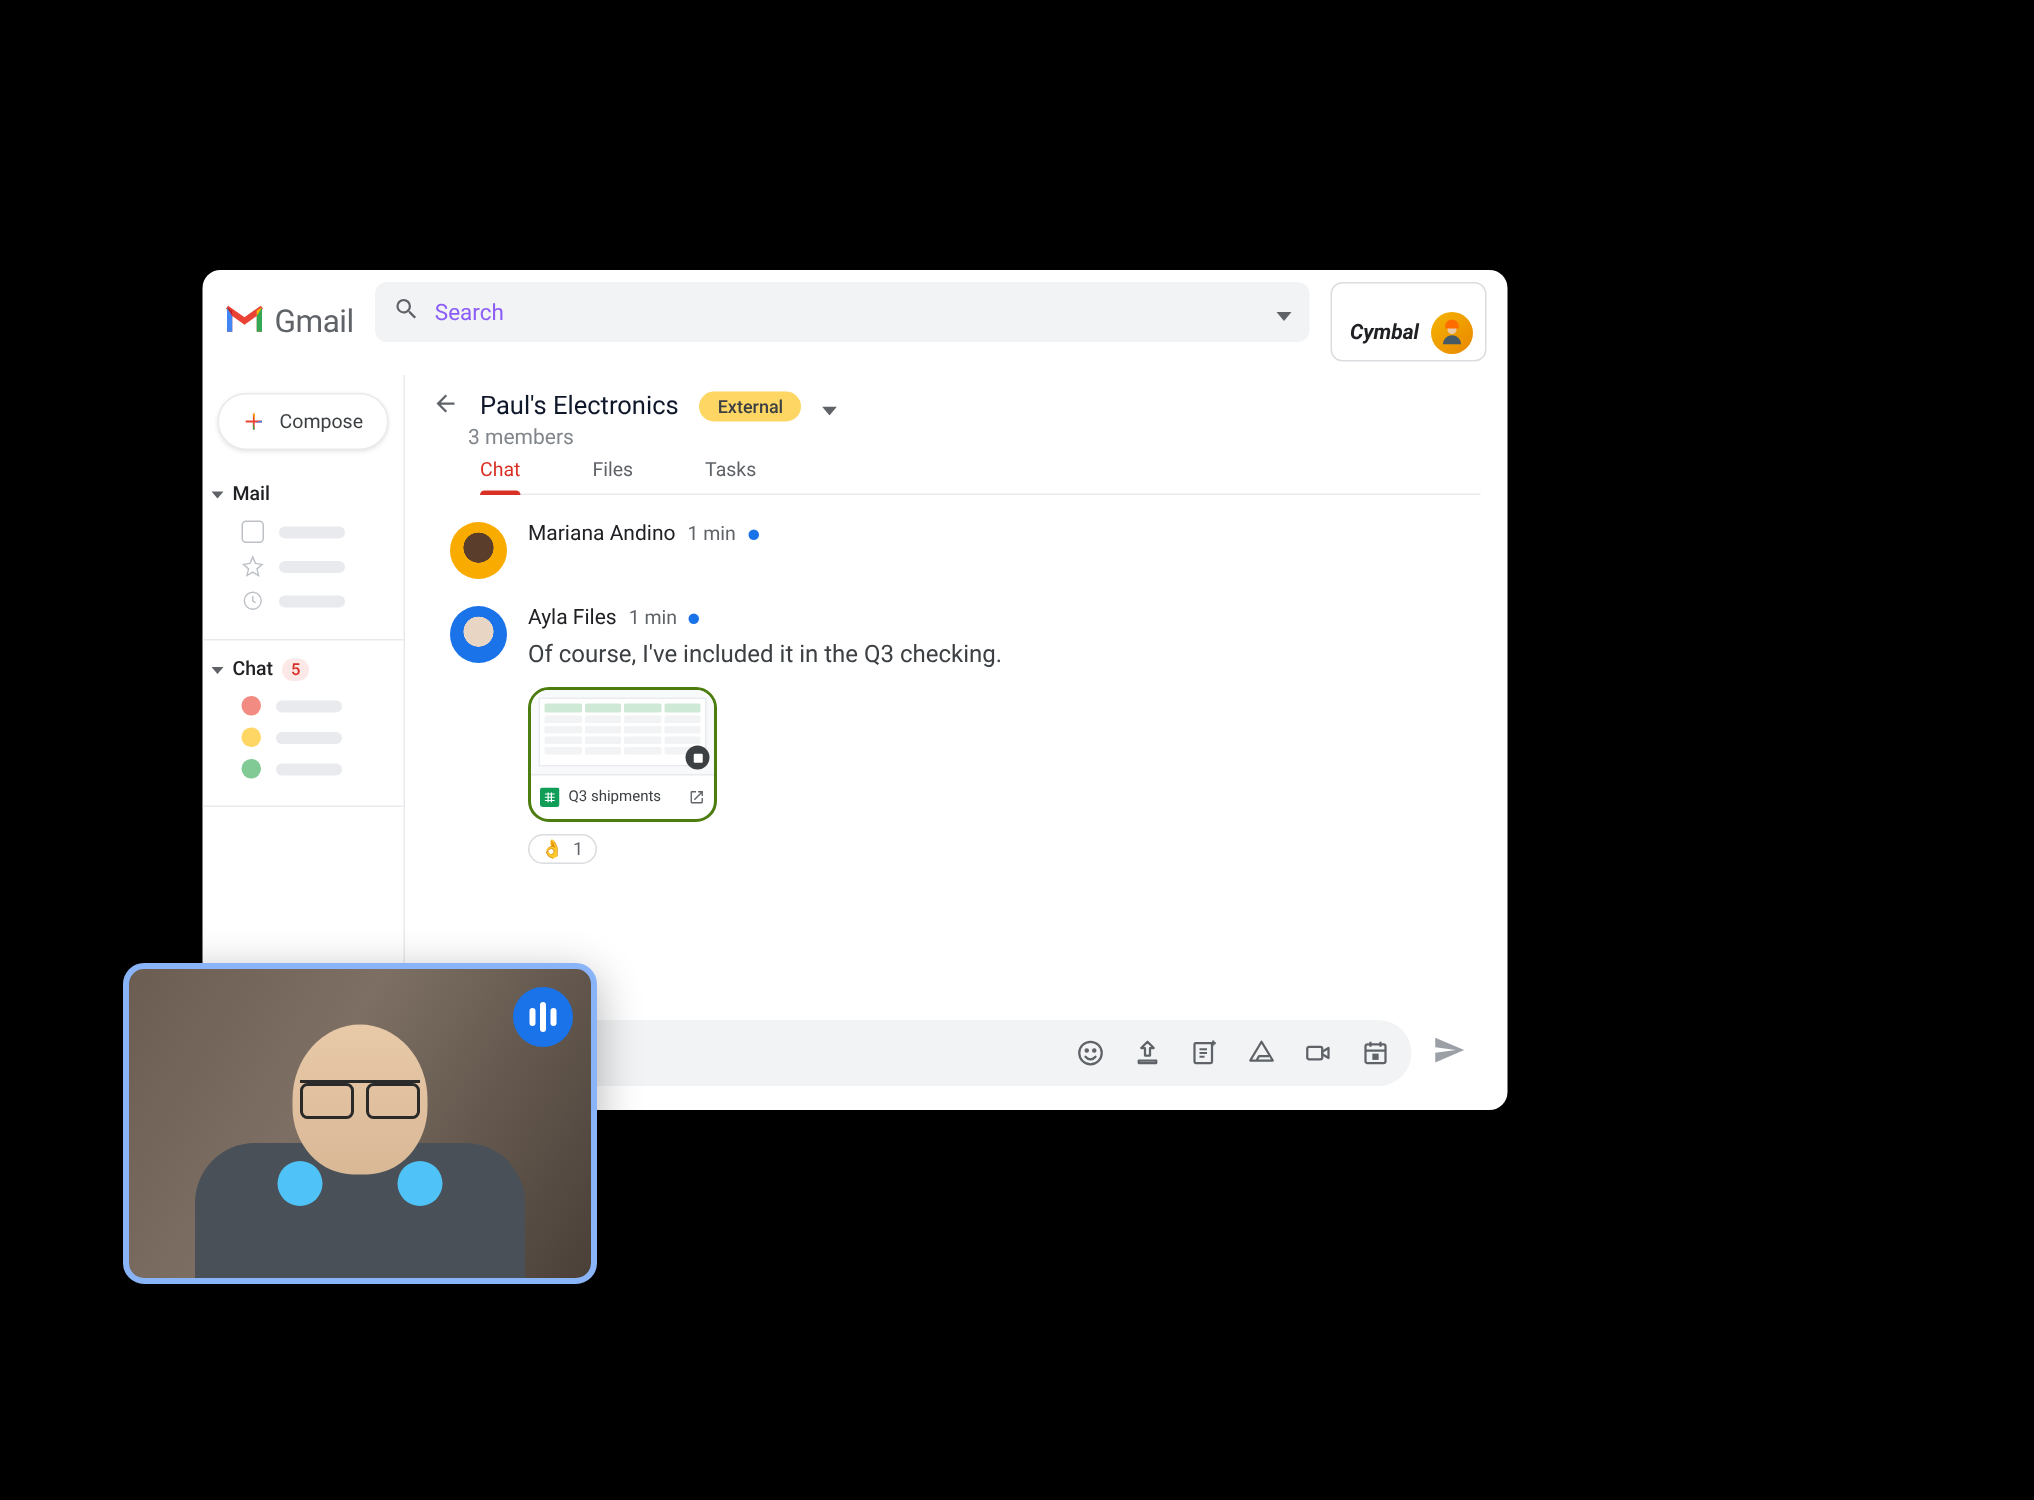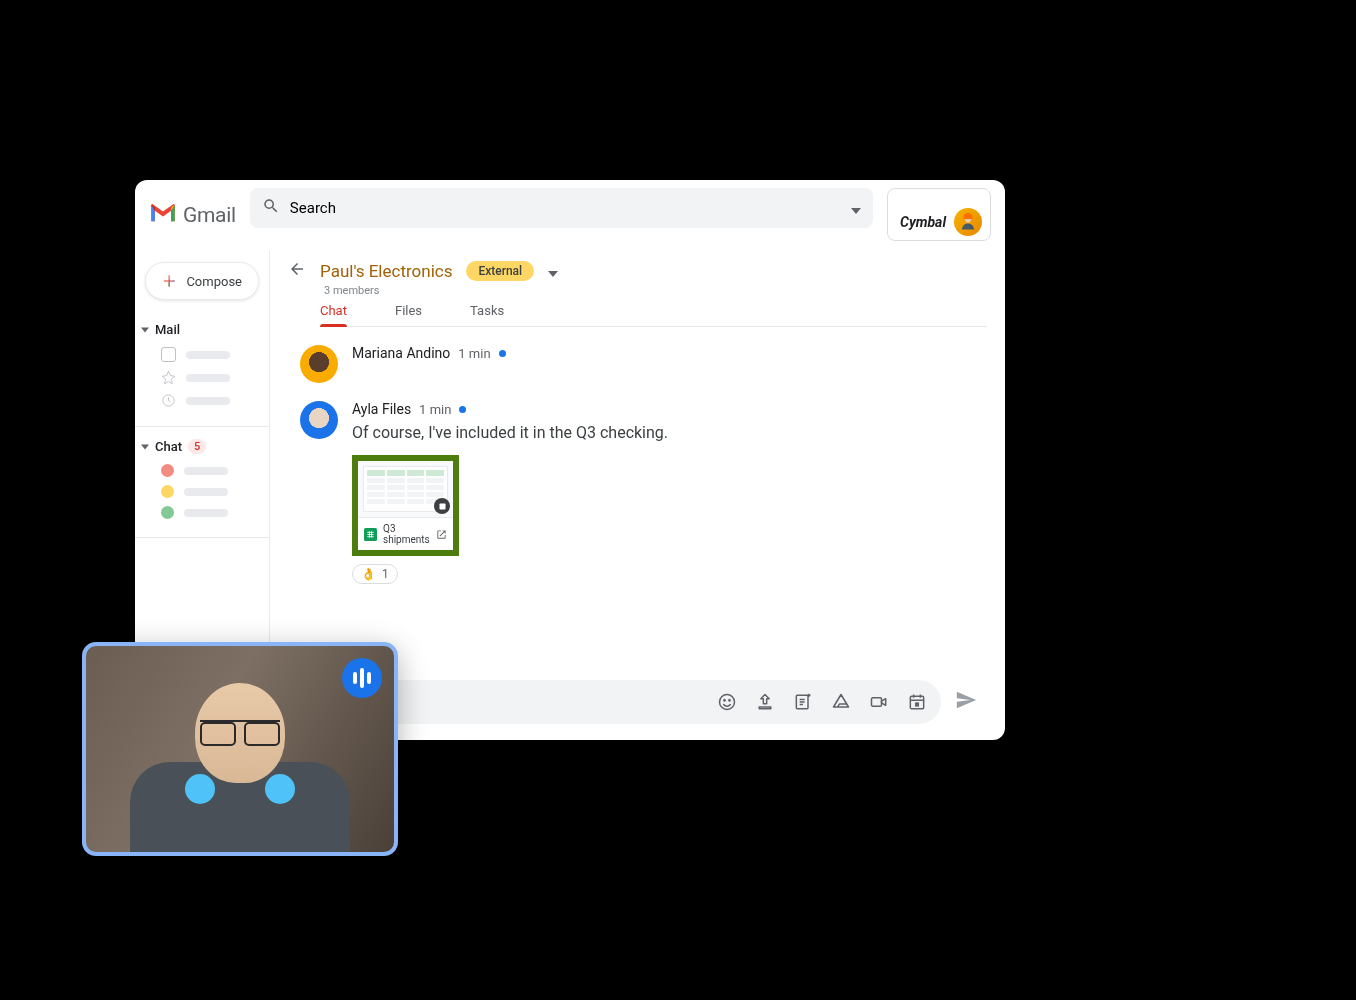--- a/index.html
+++ b/index.html
@@ -36,21 +36,21 @@
       flex: 1;
       background: #f1f3f4;
       border-radius: 8px;
       display: flex;
       align-items: center;
       padding: 6px 12px;
       height: 40px;
       gap: 10px;
     }
     .search-icon svg { width: 18px; height: 18px; fill: #5f6368; }
-    .search-input { color: #000000; font-size: 15px; flex: 1; }
+    .search-input { color: #8b5cf6; font-size: 15px; flex: 1; }
     .search-dropdown svg { width: 10px; height: 6px; fill: #5f6368; }
     .brand-chip {
       display: flex; align-items: center; gap: 8px;
       border: 1px solid #dadce0; border-radius: 8px;
       padding: 19px 8px 4px 12px;
     }
     .brand-name { font-size: 14px; font-weight: 700; color: #202124; font-style: italic; }
     .avatar-img {
       width: 28px; height: 28px; border-radius: 50%;
       background: linear-gradient(135deg,#f4b400 0%,#ea8600 100%);
@@ -98,27 +98,27 @@
     .spaces-active { background:#fce8e6; border-radius: 0 14px 14px 0; margin-right:8px;}
     .spaces-active .sk-line { background:#bdc1c6; }
     .spaces-active .end-dot{width:6px;height:6px;border-radius:50%;background:#80868b;margin-left:auto;margin-right:10px;}
 
     .main-panel { flex: 1; display: flex; flex-direction: column; }
     .chat-header { padding: 10px 18px 0 18px; }
     .chat-header-row1 {
       display: flex; align-items: center; gap: 14px;
     }
     .back-arrow svg { width: 18px; height: 18px; fill: #5f6368; cursor:pointer; }
-    .space-name { font-size: 17px; color: #a16207; }
+    .space-name { font-size: 17px; color: #0f172a; }
     .ext-badge {
       background: #fdd663; color: #3c4043;
       font-size: 12px; padding: 3px 12px; border-radius: 12px; font-weight: 500;
     }
     .header-dropdown svg { width: 10px; height: 6px; fill: #5f6368; }
-    .member-count { font-size: 11px; color: #80868b; margin-left: 36px; margin-top: 2px; }
+    .member-count { font-size: 14px; color: #80868b; margin-left: 24px; margin-top: 2px; }
     .tab-row { display: flex; gap: 48px; margin-left: 32px; margin-top: 6px; border-bottom: 1px solid #e8eaed; }
     .tab { font-size: 13px; color: #5f6368; padding-bottom: 8px; cursor: pointer; position:relative;}
     .tab.active { color: #d93025; }
     .tab.active::after {
       content:''; position:absolute; bottom:-1px; left:0; right:0; height:3px;
       background:#d93025; border-radius:3px 3px 0 0;
     }
 
     .messages { flex:1; overflow:auto; padding: 18px 40px 8px 30px; }
     .msg { display:flex; gap:14px; margin-bottom:18px; }
@@ -126,21 +126,21 @@
     .msg-avatar.mariana { background: radial-gradient(circle at 50% 45%, #5a3e2b 35%, #f9ab00 36%); }
     .msg-avatar.ayla { background: radial-gradient(circle at 50% 45%, #e8d5c4 35%, #1a73e8 36%); }
     .msg-body { flex:1; }
     .msg-meta { display:flex; align-items:center; gap:8px; margin-bottom:4px; }
     .msg-author { font-size:14px; font-weight:400; color:#202124; }
     .msg-time { font-size:13px; color:#5f6368; }
     .online-dot { width:7px; height:7px; border-radius:50%; background:#1a73e8; }
     .msg-text { font-size:16px; color:#3c4043; line-height:1.5; max-width:440px; }
 
     .attachment-card {
-      margin-top:10px; width:107px; border:6px solid #4d7c0f; border-radius:0;
+      margin-top:10px; width:126px; border:2px solid #4d7c0f; border-radius:14px;
       overflow:hidden; cursor:pointer;
     }
     .attach-preview {
       height:56px; background:#f8f9fa; padding:5px; position:relative;
     }
     .sheet-sk { width:100%; height:100%; background:#fff; border:1px solid #e8eaed; padding:3px; }
     .sheet-sk-head { display:flex; gap:2px; margin-bottom:2px;}
     .sheet-sk-head span{flex:1; height:6px; background:#ceead6; border-radius:1px;}
     .sheet-sk-row { display:flex; gap:2px; margin-bottom:2px;}
     .sheet-sk-row span{flex:1; height:5px; background:#f1f3f4; border-radius:1px;}

